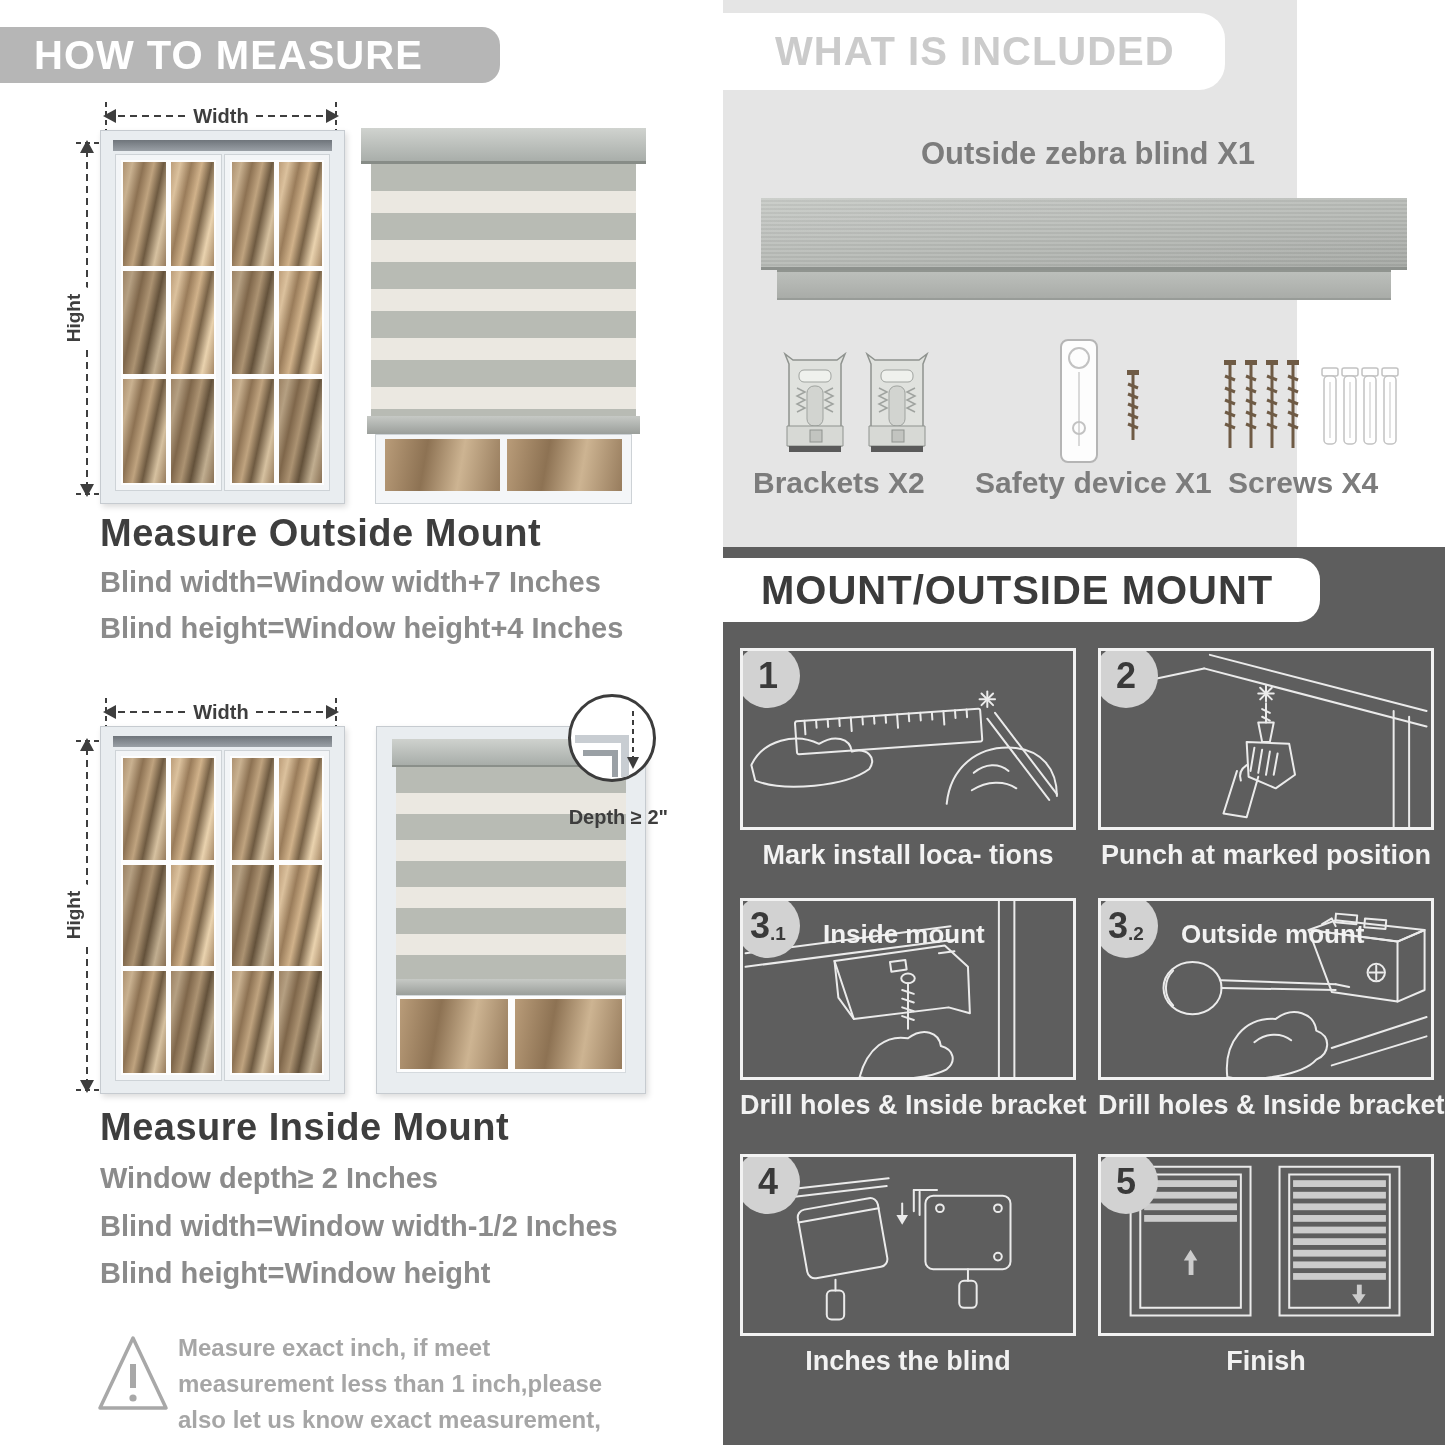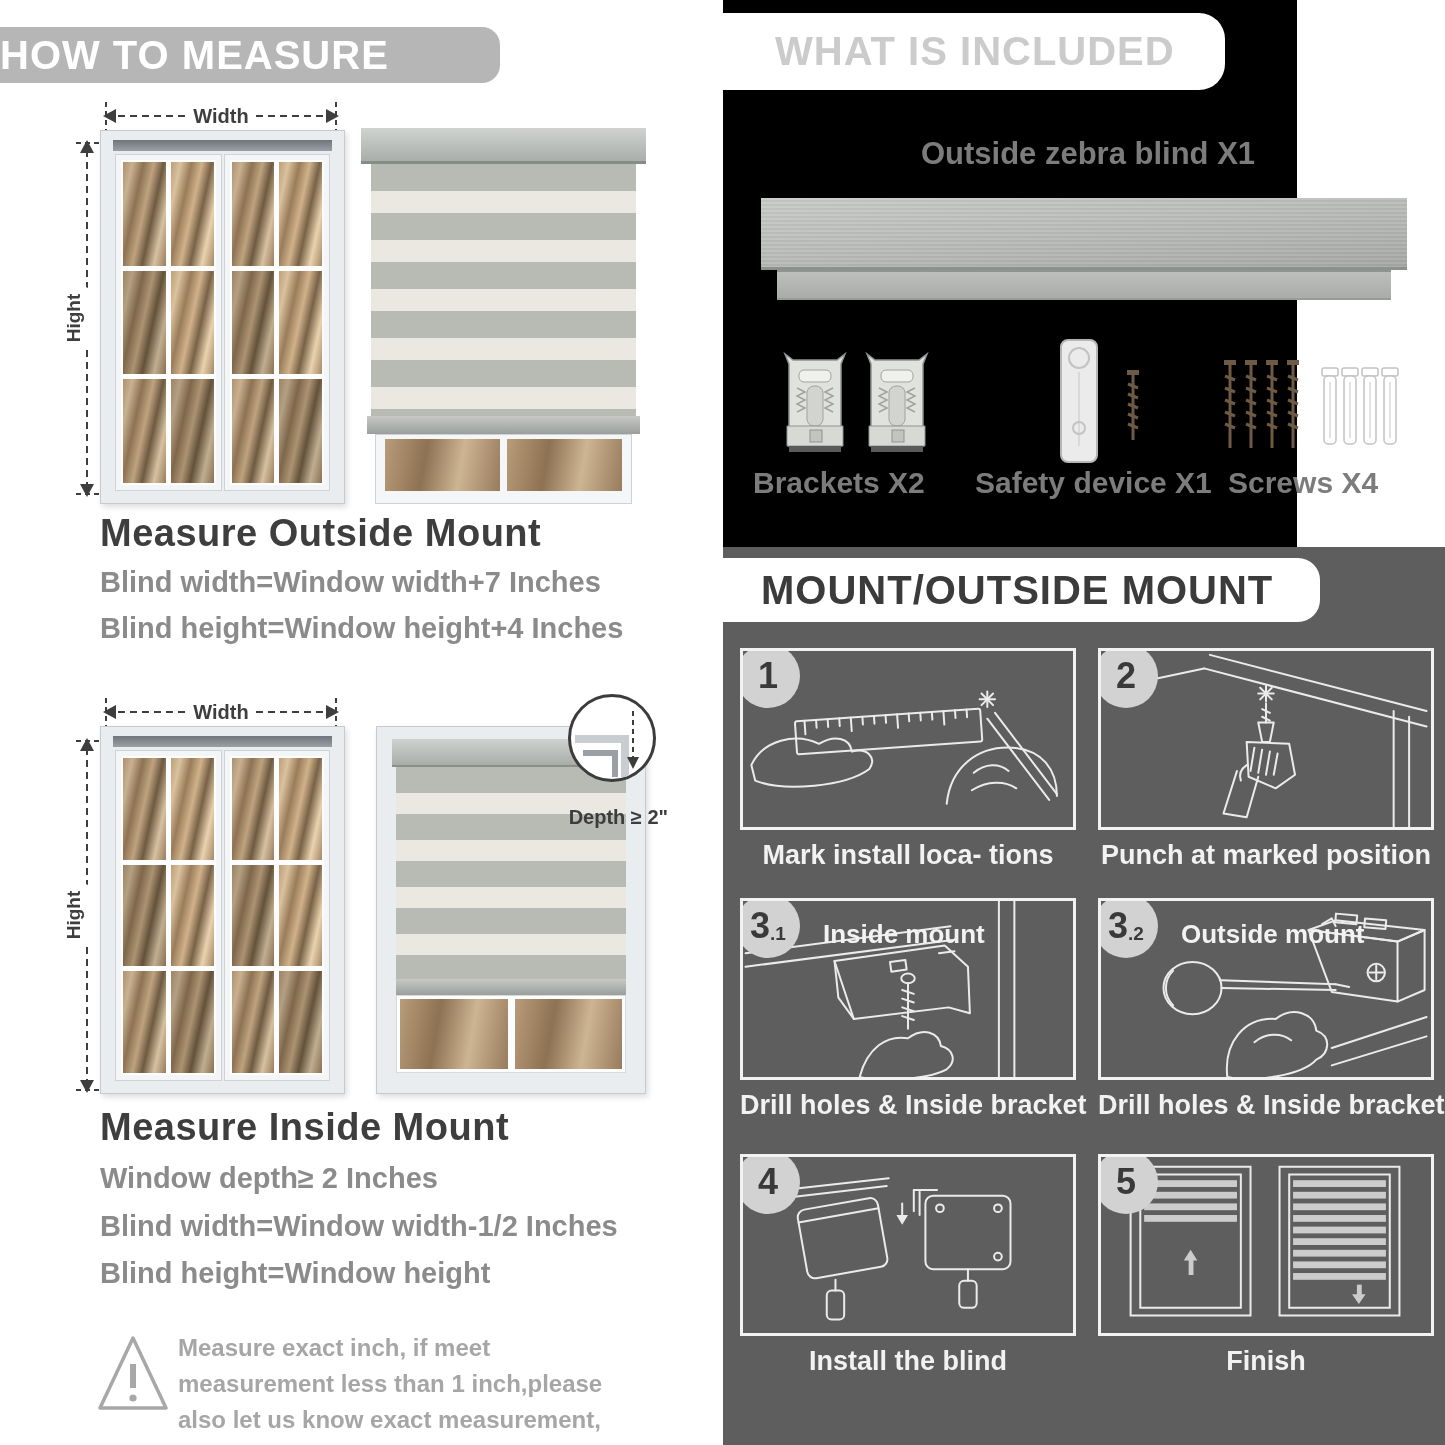--- a/index.html
+++ b/index.html
@@ -3,21 +3,21 @@
 <meta charset="utf-8">
 <style>
   html,body{margin:0;padding:0;background:#ffffff;}
   #canvas{position:relative;width:1445px;height:1445px;background:#ffffff;overflow:hidden;
           font-family:"Liberation Sans",sans-serif;}
   #canvas *{box-sizing:border-box;}
   .abs{position:absolute;}
 
   
   .pill-gray{left:0;top:27px;width:500px;height:56px;background:#b6b6b6;border-radius:0 18px 18px 0;
-             color:#ffffff;font-size:40px;font-weight:bold;letter-spacing:1px;line-height:56px;}
+             color:#ffffff;font-size:40px;font-weight:bold;letter-spacing:1px;line-height:56px;padding-left:34px;}
   .pill-white{background:#ffffff;font-weight:bold;letter-spacing:1px;}
 
   
   .arrow-label{position:absolute;left:50%;top:50%;transform:translate(-50%,-50%);
                font-size:20px;font-weight:bold;color:#3e3e3e;background:transparent;white-space:nowrap;}
   .harrow-label{position:absolute;left:-28px;top:50%;transform:translate(0,-50%) rotate(-90deg);
                 font-size:19px;font-weight:bold;color:#3e3e3e;background:#ffffff;padding:2px 6px;white-space:nowrap;}
 
   
   .window{background:#e9edf0;border:1px solid #c6cbd0;box-shadow:2px 3px 6px rgba(0,0,0,0.14);}
@@ -54,21 +54,21 @@
 
   .depth-circle{width:88px;height:88px;border-radius:50%;background:#ffffff;border:3px solid #3c3c3c;overflow:hidden;}
   .depth-label{font-size:20px;font-weight:bold;color:#3d3d3d;text-align:right;}
 
   
   .sec-title{font-size:38px;font-weight:bold;color:#3e3e3e;letter-spacing:0.5px;white-space:nowrap;}
   .formula{font-size:29px;font-weight:bold;color:#8b8b8b;white-space:nowrap;}
   .note-text{font-size:24px;font-weight:bold;color:#a6a6a6;line-height:1.5;}
 
   
-  .included{left:723px;top:0;width:574px;height:547px;background:#000000;}
+  .included{left:723px;top:0;width:574px;height:547px;background:#e5e5e5;}
   .included .pill-white{left:0;top:13px;width:502px;height:77px;border-radius:0 26px 26px 0;
         color:#cbcbcb;font-size:40px;line-height:77px;padding-left:52px;}
   .blind-title{font-size:31px;font-weight:bold;color:#7c7c7c;text-align:center;}
   .headrail{background:linear-gradient(175deg,#c9ccc8 0%,#b2b5b1 70%,#a6a9a5 100%);
             border-bottom:3px solid #8d918d;
             background-image:repeating-linear-gradient(180deg,rgba(255,255,255,0.06) 0 2px,rgba(0,0,0,0.04) 2px 4px),
                              linear-gradient(175deg,#c9ccc8 0%,#b2b5b1 70%,#a6a9a5 100%);}
   .headrail-strip{background:linear-gradient(#bcbfbb,#a9aca8);border-top:2px solid #90948f;border-bottom:2px solid #989c98;}
   .item-label{font-size:30px;font-weight:bold;color:#7c7c7c;text-align:left;white-space:nowrap;}
 
@@ -523,21 +523,21 @@
               <path d="M174,34 L198,34"></path>
             <line x1="230" y1="116" x2="230" y2="128"></line>
             <rect x="221" y="128" width="18" height="28" rx="5"></rect>
           </g>
         </svg>
         <div class="badge">
           <span class="badge-num">4</span>
             <span class="badge-sub"></span>
         </div>
       </div>
-      <div class="caption">Install the blind</div>
+      <div class="caption">Inches the blind</div>
     </div>
 
     <div class="step" style="left:375px;top:607px;">
       <div class="step-box">
         <svg class="art" viewBox="0 0 336 182">
           <g stroke="#ebebeb" stroke-width="2" fill="none">
             <rect x="28" y="10" width="124" height="154"></rect>
             <rect x="38" y="18" width="104" height="138"></rect>
             <rect x="182" y="10" width="124" height="154"></rect>
             <rect x="192" y="18" width="104" height="138"></rect>

